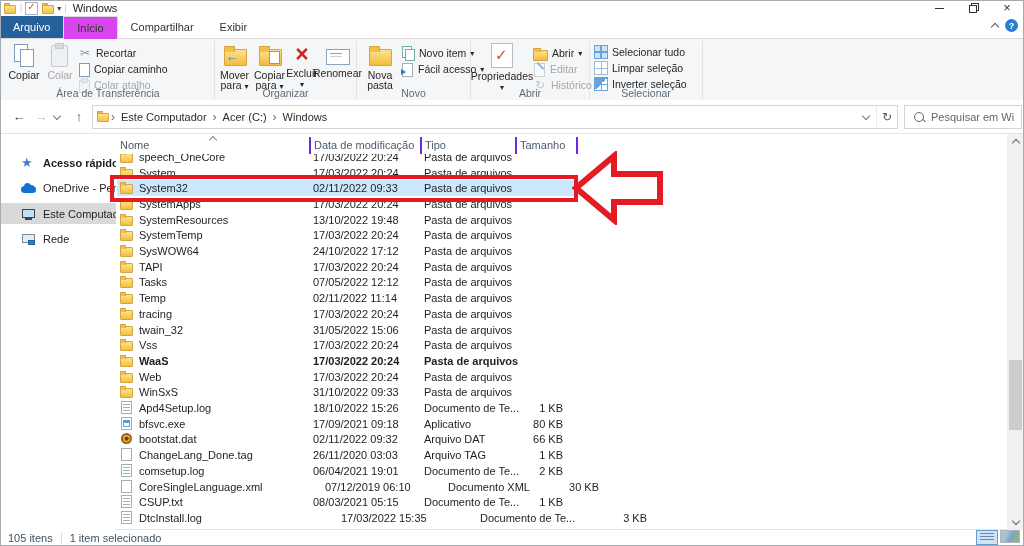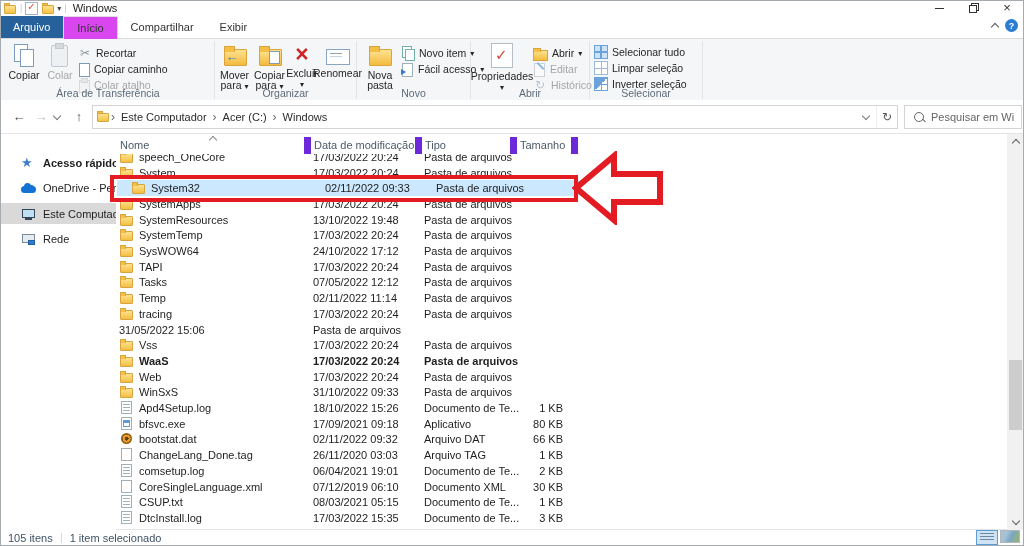--- a/index.html
+++ b/index.html
@@ -120,21 +120,21 @@
   .sicon.cloud::after{content:"";position:absolute;left:3px;top:3px;width:7px;height:7px;background:#1273d4;border-radius:50%;box-shadow:4px 1px 0 -1px #1273d4}
   .sicon.computer::before{content:"";position:absolute;left:1px;top:3px;width:13px;height:9px;border:1px solid #37475a;background:#bfe0f2;box-sizing:border-box}
   .sicon.computer::after{content:"";position:absolute;left:4px;top:12px;width:7px;height:2px;background:#37475a}
   .sicon.network::before{content:"";position:absolute;left:1px;top:3px;width:13px;height:9px;border:1px solid #7d8a99;background:#e6ebef;box-sizing:border-box}
   .sicon.network::after{content:"";position:absolute;left:7px;top:9px;width:7px;height:5px;background:#2f7bd4;border:1px solid #265f9e;box-sizing:border-box}
 
   
   .list-area{position:absolute;left:116px;top:134px;right:17px;bottom:16px;background:#fff}
   .header-cover{position:absolute;left:0;top:0;right:0;height:20px;background:#fff;z-index:2}
   .list-header{position:absolute;left:1px;top:3px;height:17px;width:461px;display:grid;grid-template-columns:194px 111px 95px 61px;z-index:3;background:#fff;color:#4c5a68}
-  .hcell{border-right:7px solid #6d28d9;padding-left:3px;line-height:17px;white-space:nowrap}
+  .hcell{border-right:2px solid #6d28d9;padding-left:3px;line-height:17px;white-space:nowrap}
   .sort-chev{position:absolute;left:94px;top:0;width:5px;height:5px;border-left:1px solid #888;border-top:1px solid #888;transform:rotate(45deg);z-index:4}
   .file-row{position:absolute;left:1px;width:461px;height:15.7px;display:grid;grid-template-columns:194px 111px 95px 46px;align-items:center;z-index:1}
   .file-row.selected{background:#cce8ff}
   .c-name{display:flex;align-items:center;gap:5px;padding-left:3px;white-space:nowrap;overflow:hidden}
   .c-date,.c-type{padding-left:2px;white-space:nowrap}
   .c-size{text-align:right;white-space:nowrap}
   .fi{width:14px;height:14px;position:relative;flex:none}
   .fi.folder::before{content:"";position:absolute;left:0;top:3px;width:13px;height:10px;background:linear-gradient(#fde291,#f4bf43);border:1px solid #d9a43b;border-radius:1px;box-sizing:border-box}
   .fi.folder::after{content:"";position:absolute;left:0;top:1px;width:6px;height:4px;background:#f3bf45;border:1px solid #d9a43b;border-bottom:none;border-radius:1px 1px 0 0;box-sizing:border-box}
   .fi.text-doc::before,.fi.page::before,.fi.app::before{content:"";position:absolute;left:1px;top:0;width:11px;height:13px;background:#fff;border:1px solid #9fb0ba;box-sizing:border-box}
@@ -381,21 +381,21 @@
       </div>
       <div class="file-row" style="top: 30.7px;">
         <span class="c-name">
           <span class="fi folder"></span>
           <span>System</span>
         </span>
         <span class="cell c-date">17/03/2022 20:24</span>
         <span class="cell c-type">Pasta de arquivos</span>
         <span class="cell c-size"></span>
       </div>
-      <div class="file-row selected" style="top: 46.4px; padding-left: 12px;">
+      <div class="file-row selected" style="top: 46.4px;">
         <span class="c-name">
           <span class="fi folder"></span>
           <span>System32</span>
         </span>
         <span class="cell c-date">02/11/2022 09:33</span>
         <span class="cell c-type">Pasta de arquivos</span>
         <span class="cell c-size"></span>
       </div>
       <div class="file-row" style="top: 62.1px;">
         <span class="c-name">
@@ -463,20 +463,24 @@
       <div class="file-row" style="top: 172px;">
         <span class="c-name">
           <span class="fi folder"></span>
           <span>tracing</span>
         </span>
         <span class="cell c-date">17/03/2022 20:24</span>
         <span class="cell c-type">Pasta de arquivos</span>
         <span class="cell c-size"></span>
       </div>
       <div class="file-row" style="top: 187.7px;">
+        <span class="c-name">
+          <span class="fi folder"></span>
+          <span>twain_32</span>
+        </span>
         <span class="cell c-date">31/05/2022 15:06</span>
         <span class="cell c-type">Pasta de arquivos</span>
         <span class="cell c-size"></span>
       </div>
       <div class="file-row" style="top: 203.4px;">
         <span class="c-name">
           <span class="fi folder"></span>
           <span>Vss</span>
         </span>
         <span class="cell c-date">17/03/2022 20:24</span>
@@ -548,39 +552,39 @@
       </div>
       <div class="file-row" style="top: 329px;">
         <span class="c-name">
           <span class="fi text-doc"></span>
           <span>comsetup.log</span>
         </span>
         <span class="cell c-date">06/04/2021 19:01</span>
         <span class="cell c-type">Documento de Te...</span>
         <span class="cell c-size">2 KB</span>
       </div>
-      <div class="file-row" style="top: 344.7px;">
+      <div class="file-row" style="top: 344.7px; gap: 12px;">
         <span class="c-name">
           <span class="fi page"></span>
           <span>CoreSingleLanguage.xml</span>
         </span>
         <span class="cell c-date">07/12/2019 06:10</span>
         <span class="cell c-type">Documento XML</span>
         <span class="cell c-size">30 KB</span>
       </div>
       <div class="file-row" style="top: 360.4px;">
         <span class="c-name">
           <span class="fi text-doc"></span>
           <span>CSUP.txt</span>
         </span>
         <span class="cell c-date">08/03/2021 05:15</span>
         <span class="cell c-type">Documento de Te...</span>
         <span class="cell c-size">1 KB</span>
       </div>
-      <div class="file-row" style="top: 376.1px;">
+      <div class="file-row" style="top: 376.1px; gap: 28px;">
         <span class="c-name">
           <span class="fi text-doc"></span>
           <span>DtcInstall.log</span>
         </span>
         <span class="cell c-date">17/03/2022 15:35</span>
         <span class="cell c-type">Documento de Te...</span>
         <span class="cell c-size">3 KB</span>
       </div>
     </div>
   <div class="header-cover"></div>

